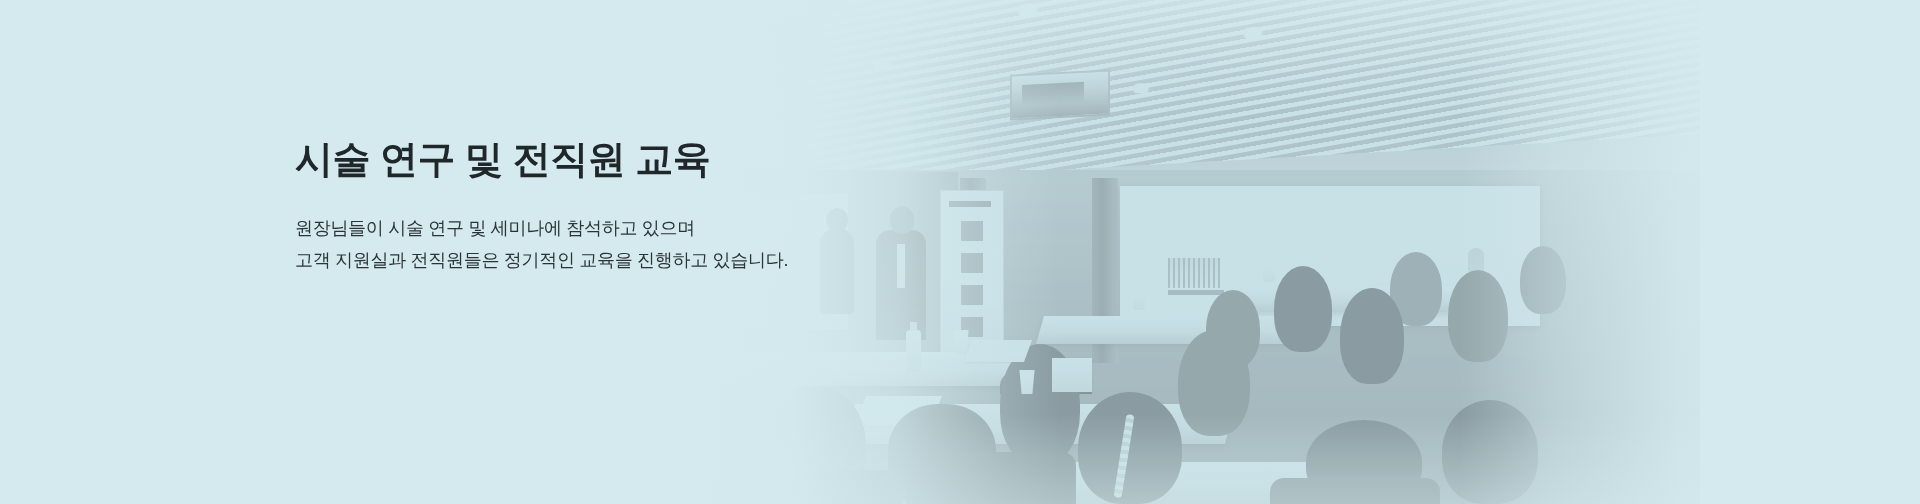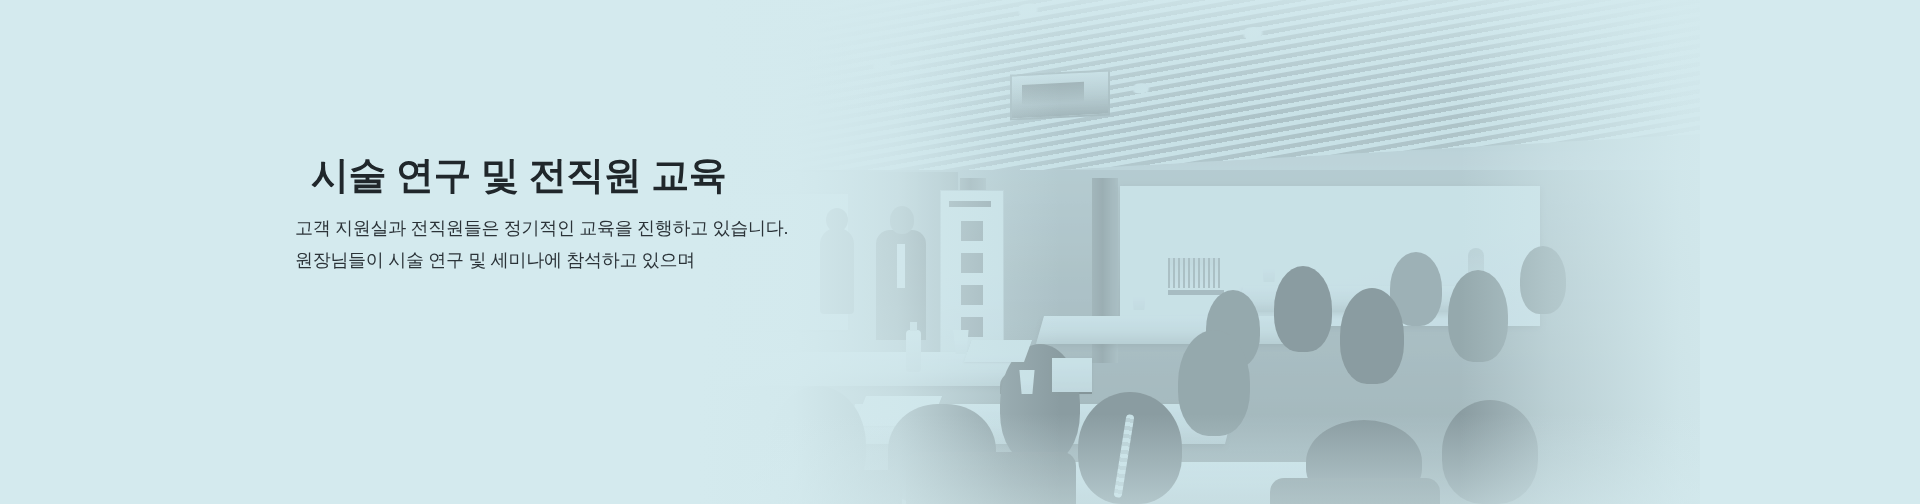--- a/index.html
+++ b/index.html
@@ -305,21 +305,21 @@
     position: absolute;
     left: 295px;
     top: 0;
     height: 504px;
     z-index: 10;
   }
   .headline {
     position: absolute;
     top: 136px;
     left: 0;
-    margin: 16px;
+    margin: 0;
     font-size: 38px;
     line-height: 1.25;
     font-weight: 700;
     letter-spacing: -0.5px;
     color: #20272b;
     white-space: nowrap;
   }
   .subcopy {
     position: absolute;
     top: 212px;
@@ -418,18 +418,18 @@
     <div class="photo-wash"></div>
     <div class="photo-mask-left"></div>
     <div class="photo-mask-right"></div>
     <div class="photo-mask-top"></div>
     <div class="photo-mask-bottom"></div>
   </div>
 
   <div class="content">
     <h1 class="headline">시술 연구 및 전직원 교육</h1>
     <p class="subcopy">
+      <span class="line">원장님들이 시술 연구 및 세미나에 참석하고 있으며</span>
       <span class="line">고객 지원실과 전직원들은 정기적인 교육을 진행하고 있습니다.</span>
-      <span class="line">원장님들이 시술 연구 및 세미나에 참석하고 있으며</span>
     </p>
   </div>
 
 </div>
 
 </body></html>

